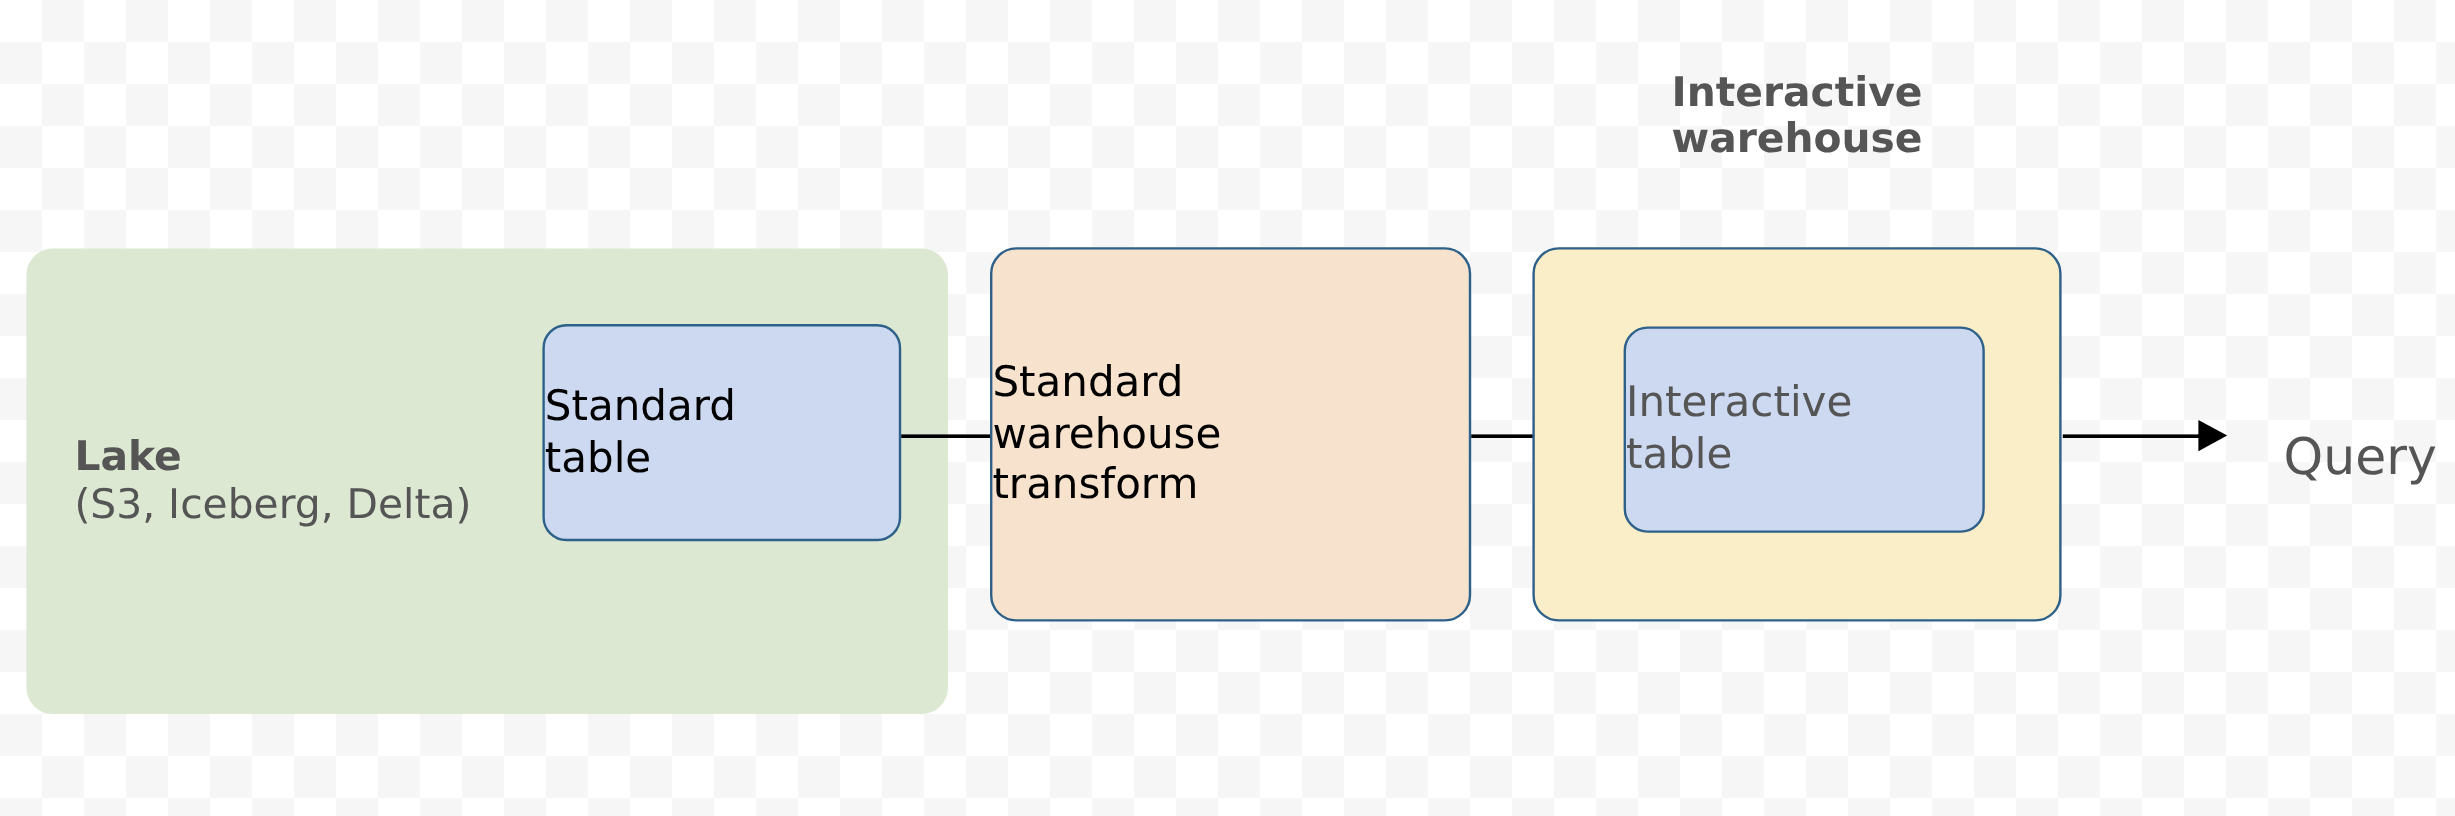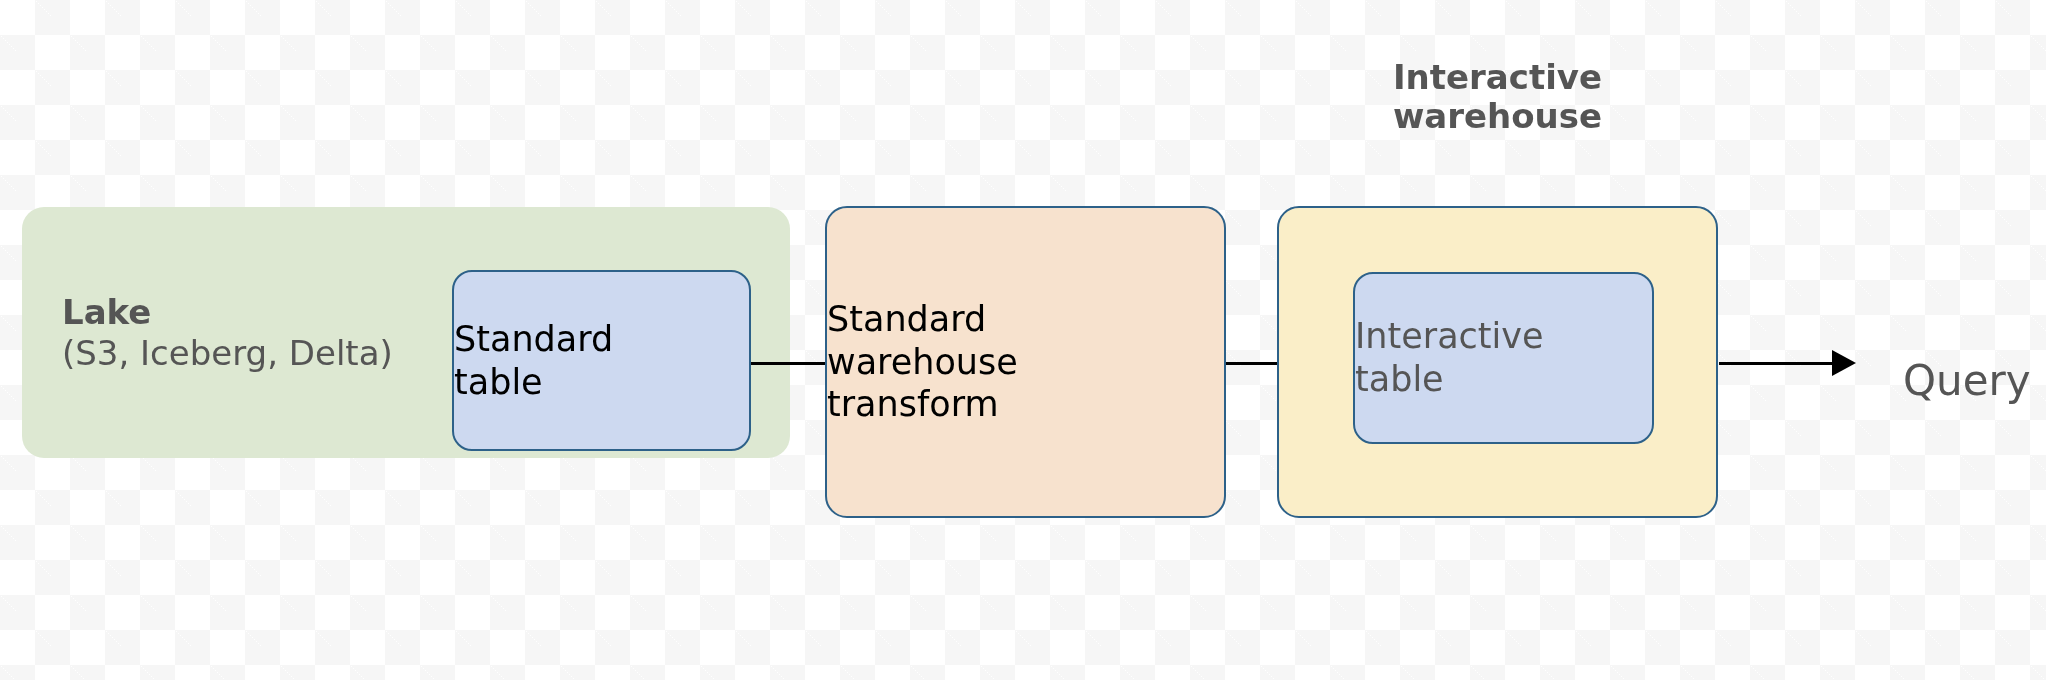--- a/index.html
+++ b/index.html
@@ -34,21 +34,21 @@
     align-items: flex-start;
     justify-content: center;
     text-align: center;
   }
 
   
   #lake-group {
     left: 22px;
     top: 207px;
     width: 768px;
-    height: 251px;
+    height: 388px;
     background: #dde8d2;
     border: none;
     border-radius: 22px;
     align-items: flex-start;
     justify-content: center;
     padding-left: 40px;
   }
   #lake-text-block {
     text-align: left;
     line-height: 1.18;

